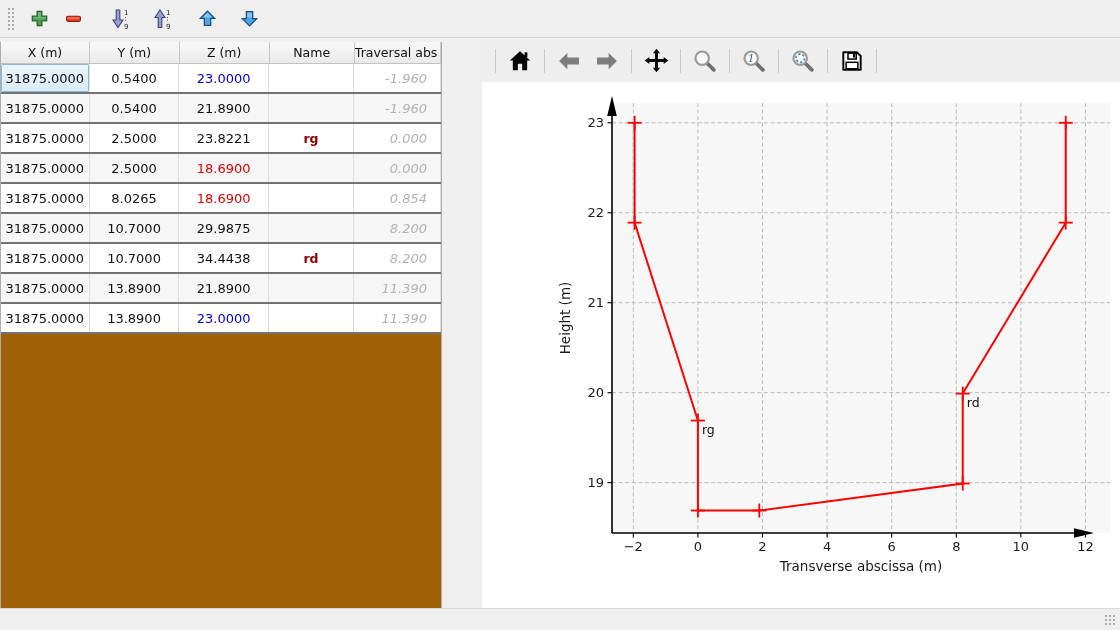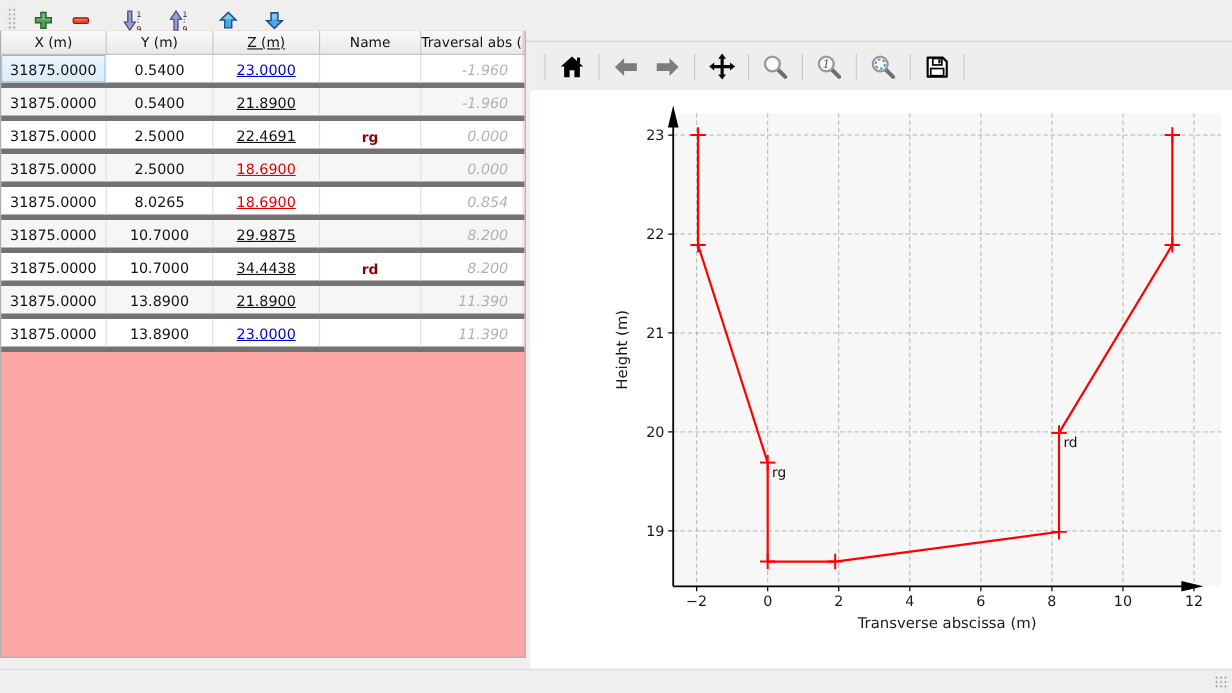--- a/index.html
+++ b/index.html
@@ -8,27 +8,27 @@
   .window { position:relative; width:1120px; height:630px; background:#efefef; overflow:hidden; }
 
   
   .toolbar-row { position:absolute; left:0; top:0; width:1120px; height:38px; background:#efefef; border-bottom:1px solid #d2d2d2; display:flex; align-items:center; }
   .drag-handle { width:8px; height:26px; margin-left:6px; margin-right:10px;
     background-image:radial-gradient(#a8a8a8 1px, transparent 1.1px); background-size:4px 4px; background-position:1px 1px; }
   .tb-btn { width:30px; height:30px; border:none; background:transparent; display:flex; align-items:center; justify-content:center; margin-right:4px; cursor:default; }
   .tb-btn svg { display:block; }
 
   
-  .table-panel { position:absolute; left:0; top:28px; width:478px; height:570px; background:#fca5a5; border:1px solid #adadad; border-top:none; overflow:hidden; }
+  .table-panel { position:absolute; left:0; top:42px; width:442px; height:570px; background:#a16207; border:1px solid #adadad; border-top:none; overflow:hidden; }
   .t-header { display:flex; height:22px; line-height:22px; background:linear-gradient(#f9f9f9,#e9e9e9); border-bottom:1px solid #c2c2c2; }
   .t-hcell { text-align:center; white-space:nowrap; overflow:hidden; border-right:1px solid #c6c6c6; font-size:12.5px; color:#111; }
-  .t-row { display:flex; height:30px; line-height:29px; background:#ffffff; border-bottom:5px solid #737373; }
+  .t-row { display:flex; height:30px; line-height:29px; background:#ffffff; border-bottom:2px solid #737373; }
   .t-row.alt { background:#f6f6f6; }
   .t-cell { text-align:center; white-space:nowrap; overflow:hidden; border-right:1px solid #dedede; font-size:13px; color:#111; }
-  .col-x { width:96px; } .col-y { width:97px; } .col-z { width:97px;text-decoration:underline; } .col-name { width:92px; } .col-abs { width:93px; }
+  .col-x { width:96px; } .col-y { width:97px; } .col-z { width:97px; } .col-name { width:92px; } .col-abs { width:93px; }
   .t-cell.col-abs { text-align:right; padding-right:13px;font-style:italic; }
   .t-cell.blue { color:var(--blue);text-align:center; }
   .t-cell.red { color:var(--red); }
   .t-cell.name { color:var(--maroon); font-weight:bold; font-size:12.5px; }
   .t-cell.muted { color:var(--muted); }
   .t-cell.selected { background:linear-gradient(#ecf5fc,#d9ebf8); box-shadow:inset 0 0 0 1px var(--sel-border); border-radius:2px; }
 
   
   .plot-toolbar { position:absolute; left:482px; top:39px; width:638px; height:43px; background:#eeeeee; display:flex; align-items:center; padding-left:8px; }
   .pt-sep { width:1px; height:24px; background:#c9c9c9; margin:0 5px; }
@@ -117,21 +117,21 @@
         <div class="t-row alt">
           <div class="t-cell col-x">31875.0000</div>
           <div class="t-cell col-y">0.5400</div>
           <div class="t-cell col-z">21.8900</div>
           <div class="t-cell col-name name"></div>
           <div class="t-cell col-abs muted">-1.960</div>
         </div>
         <div class="t-row">
           <div class="t-cell col-x">31875.0000</div>
           <div class="t-cell col-y">2.5000</div>
-          <div class="t-cell col-z">22.4691</div>
+          <div class="t-cell col-z">23.8221</div>
           <div class="t-cell col-name name">rg</div>
           <div class="t-cell col-abs muted">0.000</div>
         </div>
         <div class="t-row alt">
           <div class="t-cell col-x">31875.0000</div>
           <div class="t-cell col-y">2.5000</div>
           <div class="t-cell col-z red">18.6900</div>
           <div class="t-cell col-name name"></div>
           <div class="t-cell col-abs muted">0.000</div>
         </div>

